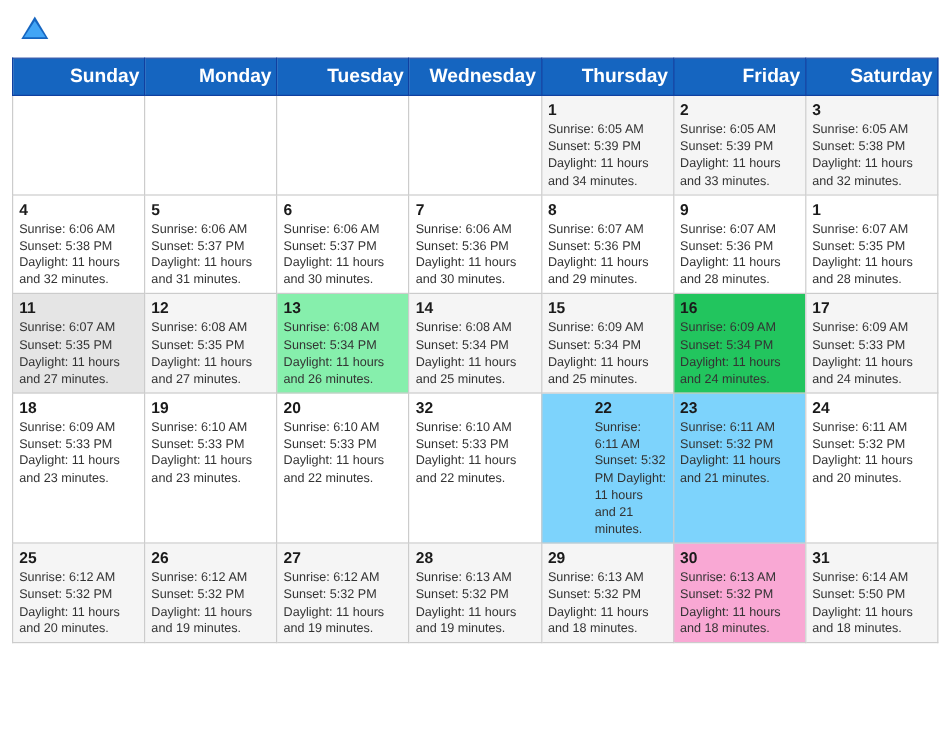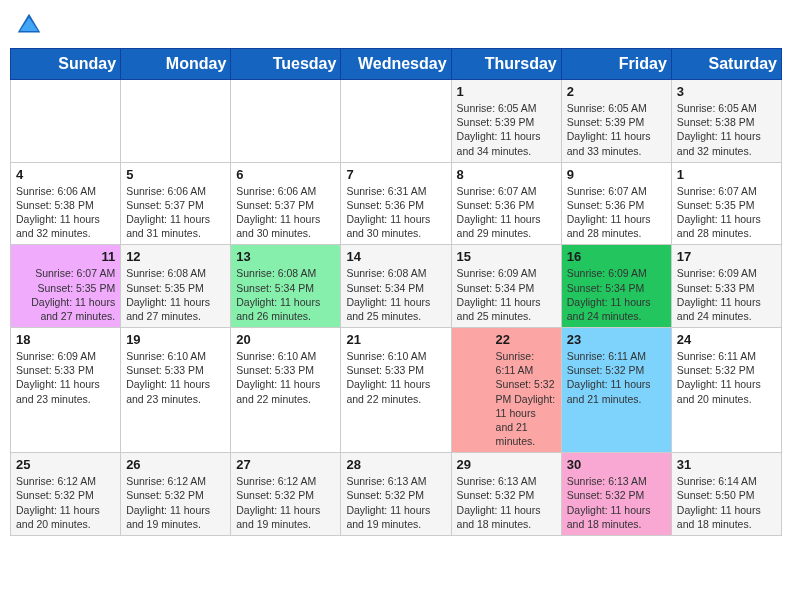--- a/index.html
+++ b/index.html
@@ -170,21 +170,21 @@
 Daylight: 11 hours and 31 minutes.</div>
         </td>
         <td style="background: rgb(255, 255, 255);">
           <span class="day-num">6</span>
           <div class="day-info">Sunrise: 6:06 AM
 Sunset: 5:37 PM
 Daylight: 11 hours and 30 minutes.</div>
         </td>
         <td style="background: rgb(255, 255, 255);">
           <span class="day-num">7</span>
-          <div class="day-info">Sunrise: 6:31 AM
+          <div class="day-info">Sunrise: 6:06 AM
 Sunset: 5:36 PM
 Daylight: 11 hours and 30 minutes.</div>
         </td>
         <td style="background: rgb(255, 255, 255);">
           <span class="day-num">8</span>
           <div class="day-info">Sunrise: 6:07 AM
 Sunset: 5:36 PM
 Daylight: 11 hours and 29 minutes.</div>
         </td>
         <td style="background: rgb(255, 255, 255);">
@@ -194,21 +194,21 @@
 Daylight: 11 hours and 28 minutes.</div>
         </td>
         <td style="background: rgb(255, 255, 255);">
           <span class="day-num">1</span>
           <div class="day-info">Sunrise: 6:07 AM
 Sunset: 5:35 PM
 Daylight: 11 hours and 28 minutes.</div>
         </td>
       </tr>
       <tr>
-        <td style="background: #f0abfc; text-align: right;">
+        <td style="background: #e5e5e5;">
           <span class="day-num">11</span>
           <div class="day-info">Sunrise: 6:07 AM
 Sunset: 5:35 PM
 Daylight: 11 hours and 27 minutes.</div>
         </td>
         <td style="background: rgb(245, 245, 245);">
           <span class="day-num">12</span>
           <div class="day-info">Sunrise: 6:08 AM
 Sunset: 5:35 PM
 Daylight: 11 hours and 27 minutes.</div>
@@ -257,26 +257,26 @@
 Sunset: 5:33 PM
 Daylight: 11 hours and 23 minutes.</div>
         </td>
         <td style="background: rgb(255, 255, 255);">
           <span class="day-num">20</span>
           <div class="day-info">Sunrise: 6:10 AM
 Sunset: 5:33 PM
 Daylight: 11 hours and 22 minutes.</div>
         </td>
         <td style="background: rgb(255, 255, 255);">
-          <span class="day-num">21</span>
+          <span class="day-num">32</span>
           <div class="day-info">Sunrise: 6:10 AM
 Sunset: 5:33 PM
 Daylight: 11 hours and 22 minutes.</div>
         </td>
-        <td style="background: #fca5a5; padding-left: 44px;">
+        <td style="background: #7dd3fc; padding-left: 44px;">
           <span class="day-num">22</span>
           <div class="day-info">Sunrise: 6:11 AM
 Sunset: 5:32 PM
 Daylight: 11 hours and 21 minutes.</div>
         </td>
         <td style="background: #7dd3fc;">
           <span class="day-num">23</span>
           <div class="day-info">Sunrise: 6:11 AM
 Sunset: 5:32 PM
 Daylight: 11 hours and 21 minutes.</div>

